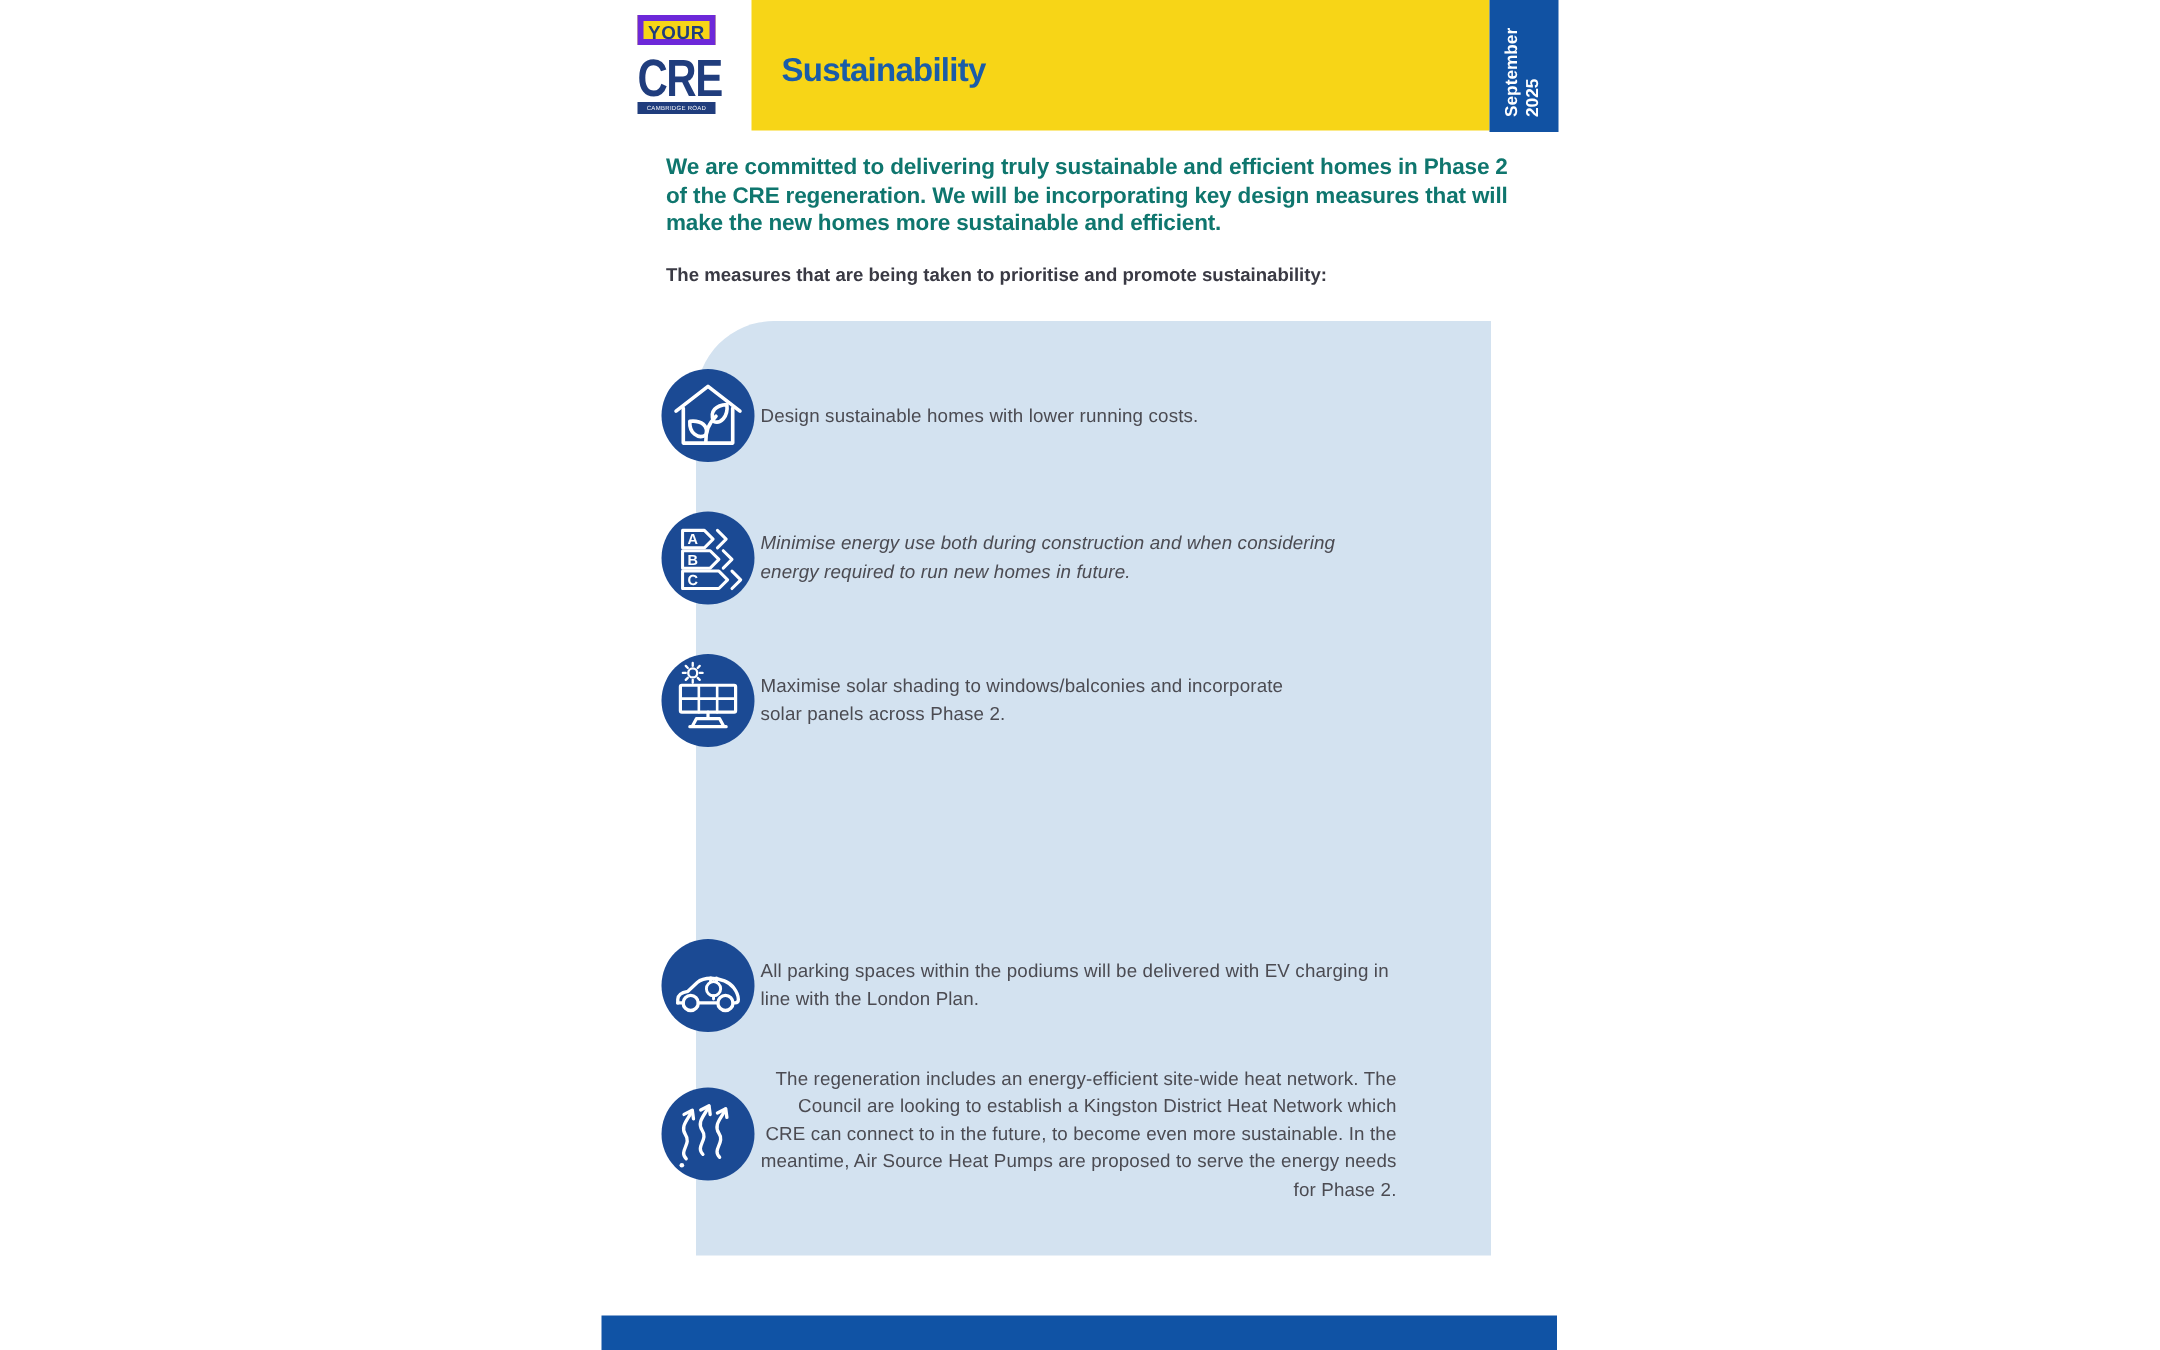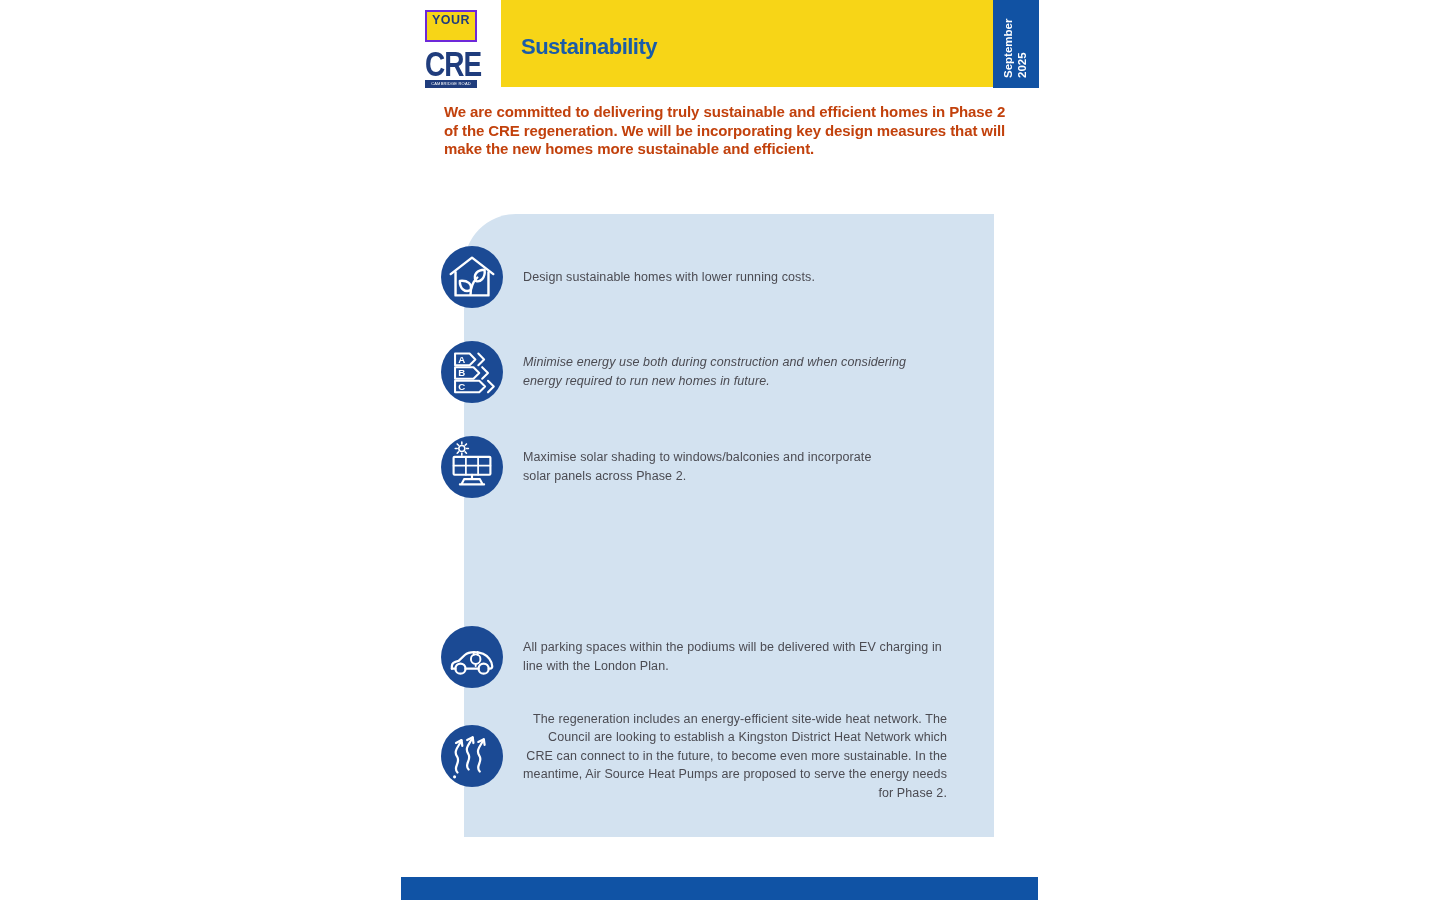--- a/index.html
+++ b/index.html
@@ -7,22 +7,22 @@
   body {
     width:1440px; height:900px; background:#ffffff;
     font-family:"Liberation Sans", sans-serif;
     position:relative; overflow:hidden;
   }
   .page { position:absolute; inset:0; }
 
   
   .logo { position:absolute; left:425px; top:10px; width:52px; }
   .logo-your {
-    background:#F7D517; border:2px solid #6d28d9; color:#203D7D;
-    font-weight:bold; font-size:12.5px; line-height:16px; height:32px;
+    background:#F7D517; border:4px solid #6d28d9; color:#203D7D;
+    font-weight:bold; font-size:12.5px; line-height:16px; height:20px;
     text-align:center; letter-spacing:0.5px;
   }
   .logo-cre {
     color:#203D7D; font-weight:bold; font-size:28px; line-height:30px;
     height:38px; text-align:center; letter-spacing:-1px;
     transform:scaleY(1.25); transform-origin:center top; padding-top:3px;
   }
   .logo-sub {
     background:#203D7D; color:#ffffff; font-size:4px; line-height:8px;
     height:8px; text-align:center; letter-spacing:0.2px; overflow:hidden;
@@ -44,37 +44,37 @@
   .tab-inner {
     width:88px; height:46px;
     transform:rotate(-90deg) translateX(-88px); transform-origin:0 0;
     color:#ffffff; font-weight:bold; font-size:11.5px; line-height:13.5px;
     padding:9px 0 0 10px;
   }
 
   
   .intro {
     position:absolute; left:444px; top:103px; width:578px;
-    color:#c2410c; font-weight:bold; font-size:15px; line-height:18.5px;
+    color:#0f766e; font-weight:bold; font-size:15px; line-height:18.5px;
     letter-spacing:-0.1px;
   }
   .measures-heading {
     position:absolute; left:444px; top:176px;
     color:#3A3A44; font-weight:bold; font-size:12.4px; white-space:nowrap;
   }
 
   
   .panel {
     position:absolute; left:464px; top:214px; width:530px; height:623px;
     background:#D3E2F0; border-top-left-radius:52px;
   }
 
   
   .row {
-    position:absolute; left:441px; display:flex; align-items:center; gap:20px;
+    position:absolute; left:441px; display:flex; align-items:center; gap:4px;
     height:62px;
   }
   .r1{ top:246px; } .r2{ top:341px; } .r3{ top:436px; }
   .r4{ top:531px; } .r5{ top:626px; } .r6{ top:725px; }
   .circle {
     width:62px; height:62px; border-radius:50%; background:#1B4A94;
     flex:0 0 62px; display:flex; align-items:center; justify-content:center;
   }
   .circle svg { display:block; }
   .txt {
@@ -115,20 +115,21 @@
 
   <div class="tab">
     <div class="tab-inner">
       <div>September</div>
       <div>2025</div>
     </div>
   </div>
 
   <div class="intro">We are committed to delivering truly sustainable and efficient homes in Phase 2 of the CRE regeneration. We will be incorporating key design measures that will make the new homes more sustainable and efficient.</div>
 
+  <div class="measures-heading">The measures that are being taken to prioritise and promote sustainability:</div>
 
   <div class="panel"></div>
 
   <div class="row r1">
     <div class="circle">
       <svg width="62" height="62" viewBox="0 0 64 64">
         <path class="ic" d="M10 29 L32 12 L54 29"></path>
         <path class="ic" d="M15 27 V51 H49 V27"></path>
         <path class="ic" d="M30.5 50 C30.5 43 32 38 37.5 32.5"></path>
         <path class="ic" d="M19.5 36 C19 44 25 48.5 30.5 45.5 C32.5 39 27.5 35.2 19.5 36 Z"></path>

